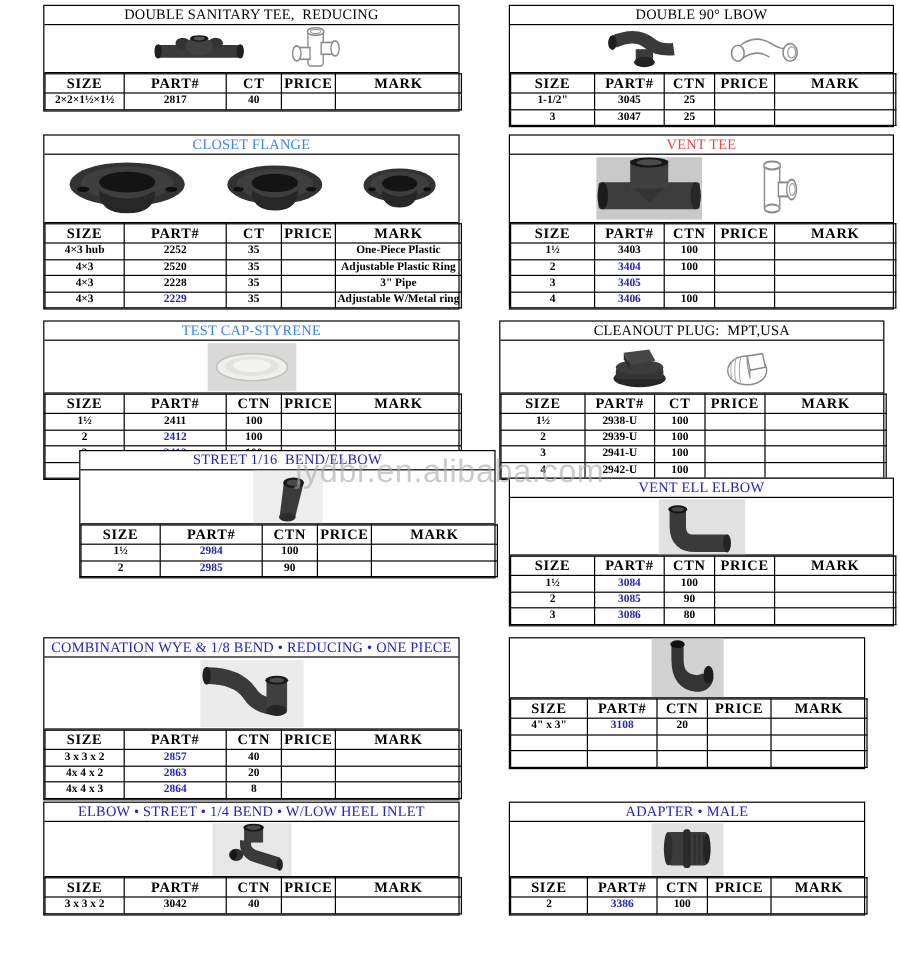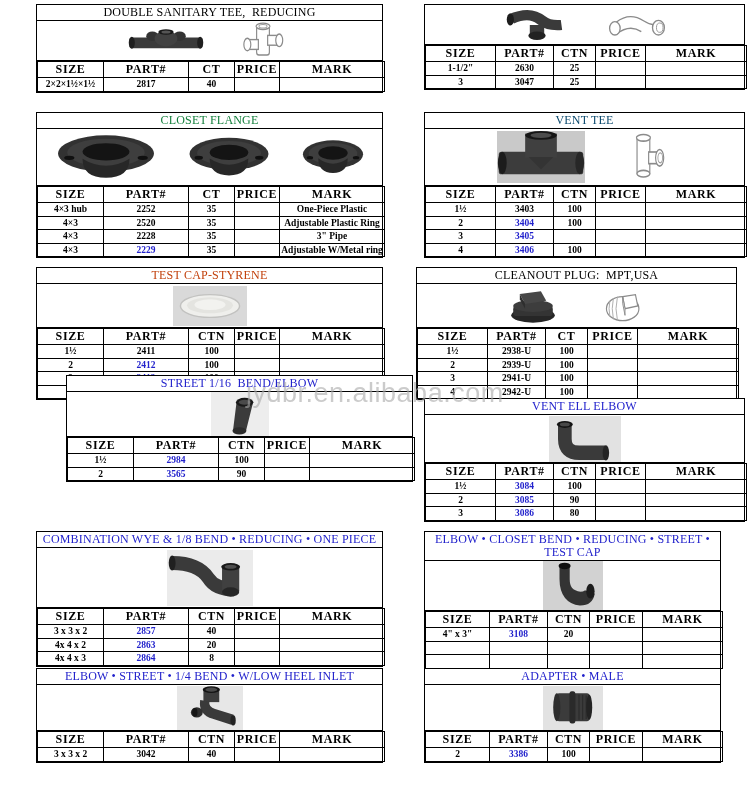--- a/index.html
+++ b/index.html
@@ -75,20 +75,21 @@
               <td>2×2×1½×1½</td>
               <td>2817</td>
               <td>40</td>
               <td></td>
               <td></td>
             </tr>
           </tbody>
         </table>
       </div>
       <div class="section" style="left: 424px; top: 4px; width: 321px;">
+        <div class="title" style="color: rgb(0, 0, 0);">DOUBLE 90° LBOW</div>
         <div class="images" style="height: 40px;">
           <span class="icon" style="width: 72px; height: 36px;">
             <svg width="72" height="36" viewBox="0 0 100 60" preserveAspectRatio="none">
               <path d="M14 20 Q40 6 56 22 Q66 32 84 30" fill="none" stroke="#3a3a3a" stroke-width="17"></path>
               <rect x="40" y="30" width="20" height="18" fill="#3a3a3a"></rect>
               <ellipse cx="50" cy="48" rx="12" ry="7" fill="#222"></ellipse>
               <ellipse cx="13" cy="21" rx="5" ry="10" fill="#1d1d1d"></ellipse>
             </svg>
           </span>
           <span class="icon" style="width: 66px; height: 40px;">
@@ -114,37 +115,37 @@
               <th>SIZE</th>
               <th>PART#</th>
               <th>CTN</th>
               <th>PRICE</th>
               <th>MARK</th>
             </tr>
           </thead>
           <tbody>
             <tr>
               <td>1-1/2"</td>
-              <td>2630</td>
+              <td>3045</td>
               <td>25</td>
               <td></td>
               <td></td>
             </tr>
             <tr>
               <td>3</td>
               <td>3047</td>
               <td>25</td>
               <td></td>
               <td></td>
             </tr>
           </tbody>
         </table>
       </div>
       <div class="section" style="left: 36px; top: 112px; width: 347px;">
-        <div class="title" style="color: #15803d;">CLOSET FLANGE</div>
+        <div class="title" style="color: #3b82f6;">CLOSET FLANGE</div>
         <div class="images" style="height: 57px;">
           <span class="icon" style="width: 102px; height: 52px;">
             <svg width="102" height="52" viewBox="0 0 100 60" preserveAspectRatio="none">
               <ellipse cx="50" cy="26" rx="47" ry="21" fill="#323232"></ellipse>
               <ellipse cx="50" cy="25" rx="38" ry="16" fill="#3e3e3e"></ellipse>
               <ellipse cx="50" cy="24" rx="23" ry="10" fill="#141414"></ellipse>
               <path d="M27 32 Q27 54 50 54 Q73 54 73 32 Q62 40 50 40 Q38 40 27 32 Z" fill="#272727"></path>
               <ellipse cx="14" cy="31" rx="5" ry="2.5" fill="#101010"></ellipse>
               <ellipse cx="86" cy="31" rx="5" ry="2.5" fill="#101010"></ellipse>
             </svg>
@@ -213,21 +214,21 @@
               <td>4×3</td>
               <td class="link">2229</td>
               <td>35</td>
               <td></td>
               <td>Adjustable W/Metal ring</td>
             </tr>
           </tbody>
         </table>
       </div>
       <div class="section" style="left: 424px; top: 112px; width: 321px;">
-        <div class="title" style="color: #0c4a6e; text-align: center;">VENT TEE</div>
+        <div class="title" style="color: #ef4444; text-align: center;">VENT TEE</div>
         <div class="images" style="height: 57px;">
           <span class="icon" style="width: 88px; height: 52px; background: rgb(201, 201, 201);">
             <svg width="88" height="52" viewBox="0 0 100 60" preserveAspectRatio="none">
               <rect x="2" y="24" width="96" height="26" rx="3" fill="#3c3c3c"></rect>
               <ellipse cx="6" cy="37" rx="5" ry="13" fill="#1c1c1c"></ellipse>
               <ellipse cx="94" cy="37" rx="5" ry="13" fill="#272727"></ellipse>
               <rect x="32" y="3" width="36" height="28" fill="#404040"></rect>
               <path d="M36 30 L50 44 L64 30 Z" fill="#343434"></path>
               <ellipse cx="50" cy="5" rx="18" ry="5" fill="#161616"></ellipse>
               <ellipse cx="50" cy="5" rx="12" ry="3" fill="#4c4c4c"></ellipse>
@@ -287,21 +288,21 @@
               <td>4</td>
               <td class="link">3406</td>
               <td>100</td>
               <td></td>
               <td></td>
             </tr>
           </tbody>
         </table>
       </div>
       <div class="section" style="left: 36px; top: 267px; width: 347px;">
-        <div class="title" style="color: #c2410c;">TEST CAP-STYRENE</div>
+        <div class="title" style="color: #3b82f6;">TEST CAP-STYRENE</div>
         <div class="images" style="height: 44px;">
           <span class="icon" style="width: 74px; height: 40px; background: rgb(217, 217, 217);">
             <svg width="74" height="40" viewBox="0 0 100 60" preserveAspectRatio="none">
               <ellipse cx="50" cy="30" rx="40" ry="17" fill="#efefec" stroke="#c2c2c0" stroke-width="2"></ellipse>
               <ellipse cx="50" cy="29" rx="31" ry="12" fill="#e4e4e0"></ellipse>
               <ellipse cx="50" cy="28" rx="21" ry="8" fill="#f2f2ef"></ellipse>
             </svg>
           </span>
         </div>
         <table>
@@ -455,21 +456,21 @@
           <tbody>
             <tr>
               <td>1½</td>
               <td class="link">2984</td>
               <td>100</td>
               <td></td>
               <td></td>
             </tr>
             <tr>
               <td>2</td>
-              <td class="link">3565</td>
+              <td class="link">2985</td>
               <td>90</td>
               <td></td>
               <td></td>
             </tr>
           </tbody>
         </table>
       </div>
       <div class="section" style="left: 424px; top: 398px; width: 321px;">
         <div class="title" style="color: rgb(34, 34, 204);">VENT ELL ELBOW</div>
         <div class="images" style="height: 48px;">
@@ -574,21 +575,20 @@
               <td>4x 4 x 3</td>
               <td class="link">2864</td>
               <td>8</td>
               <td></td>
               <td></td>
             </tr>
           </tbody>
         </table>
       </div>
       <div class="section" style="left: 424px; top: 531px; width: 297px;">
-        <div class="title" style="color: rgb(34, 34, 204);">ELBOW • CLOSET BEND • REDUCING • STREET • TEST CAP</div>
         <div class="images" style="height: 50px;">
           <span class="icon" style="width: 60px; height: 49px; background: rgb(210, 210, 210);">
             <svg width="60" height="49" viewBox="0 0 100 60" preserveAspectRatio="none">
               <path d="M36 6 L36 22 Q36 44 62 46 Q76 46 78 38" fill="none" stroke="#333" stroke-width="17"></path>
               <ellipse cx="36" cy="6" rx="10" ry="4" fill="#101010"></ellipse>
               <ellipse cx="79" cy="37" rx="7" ry="9" fill="#1d1d1d"></ellipse>
             </svg>
           </span>
         </div>
         <table>

